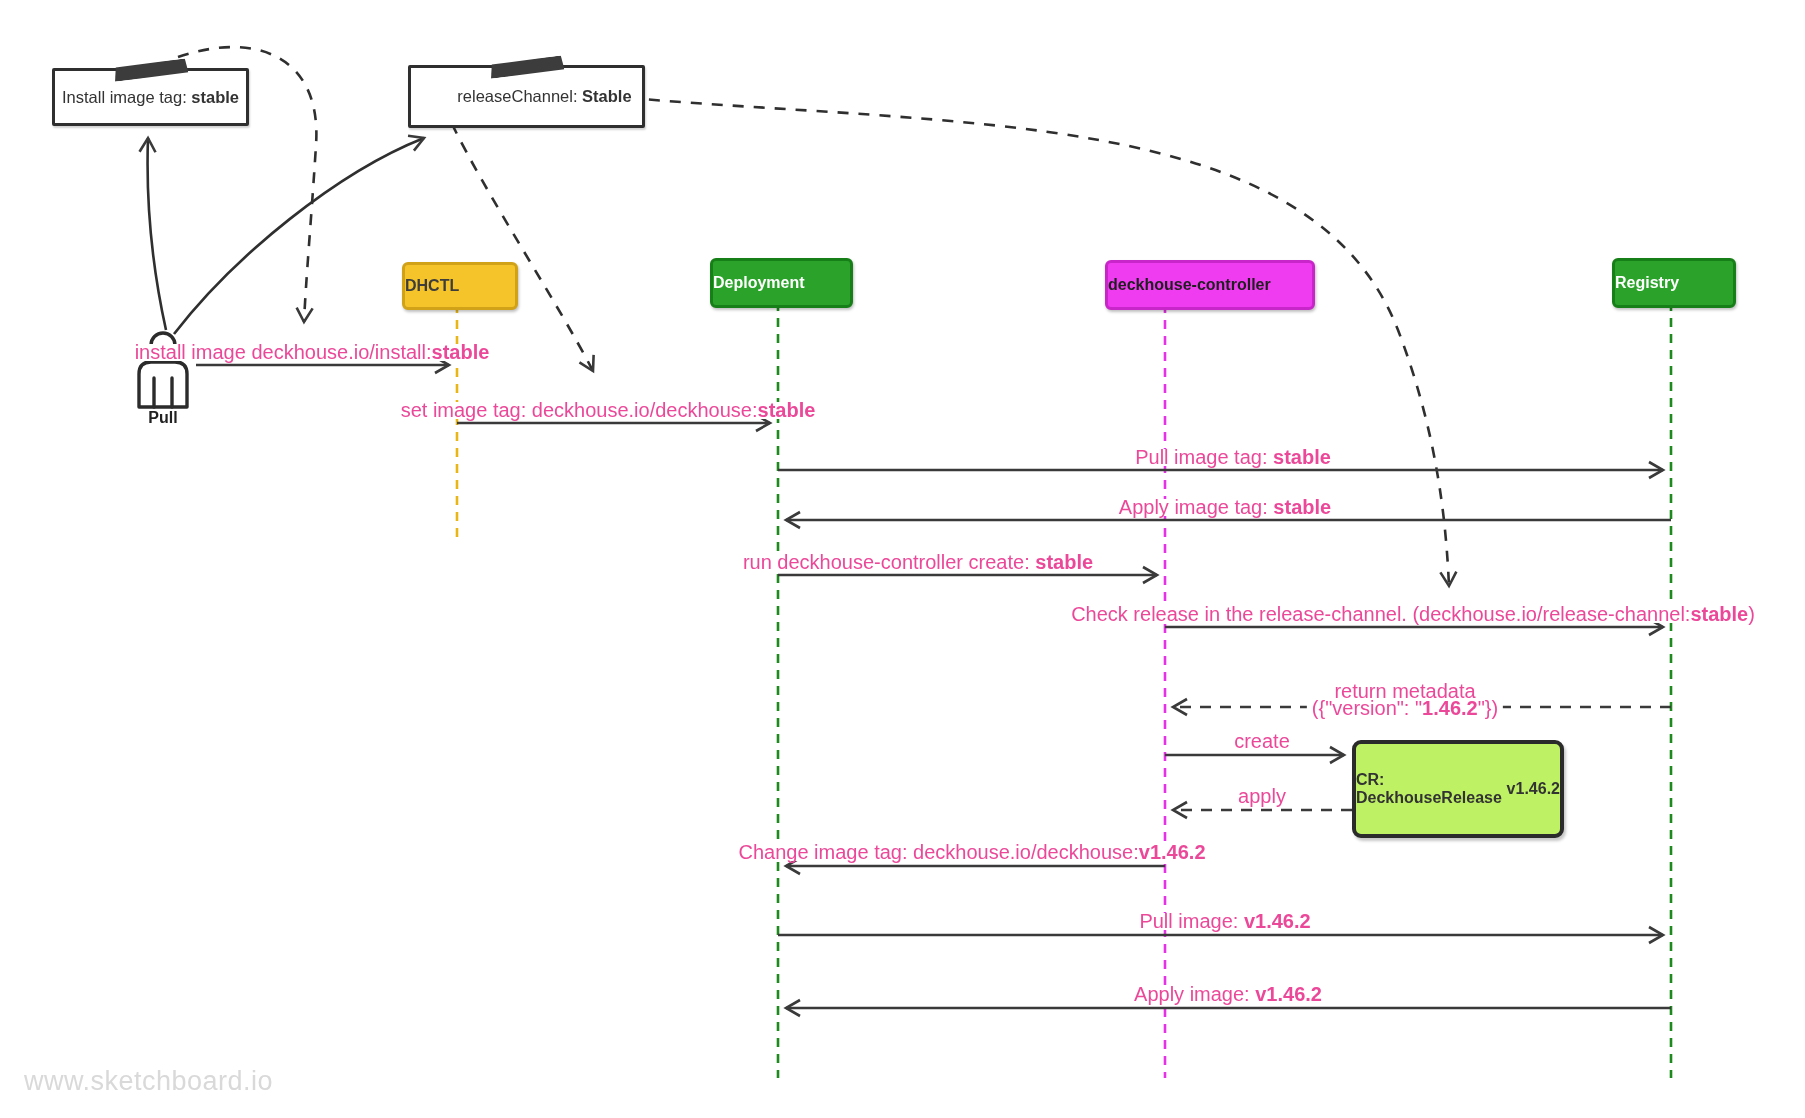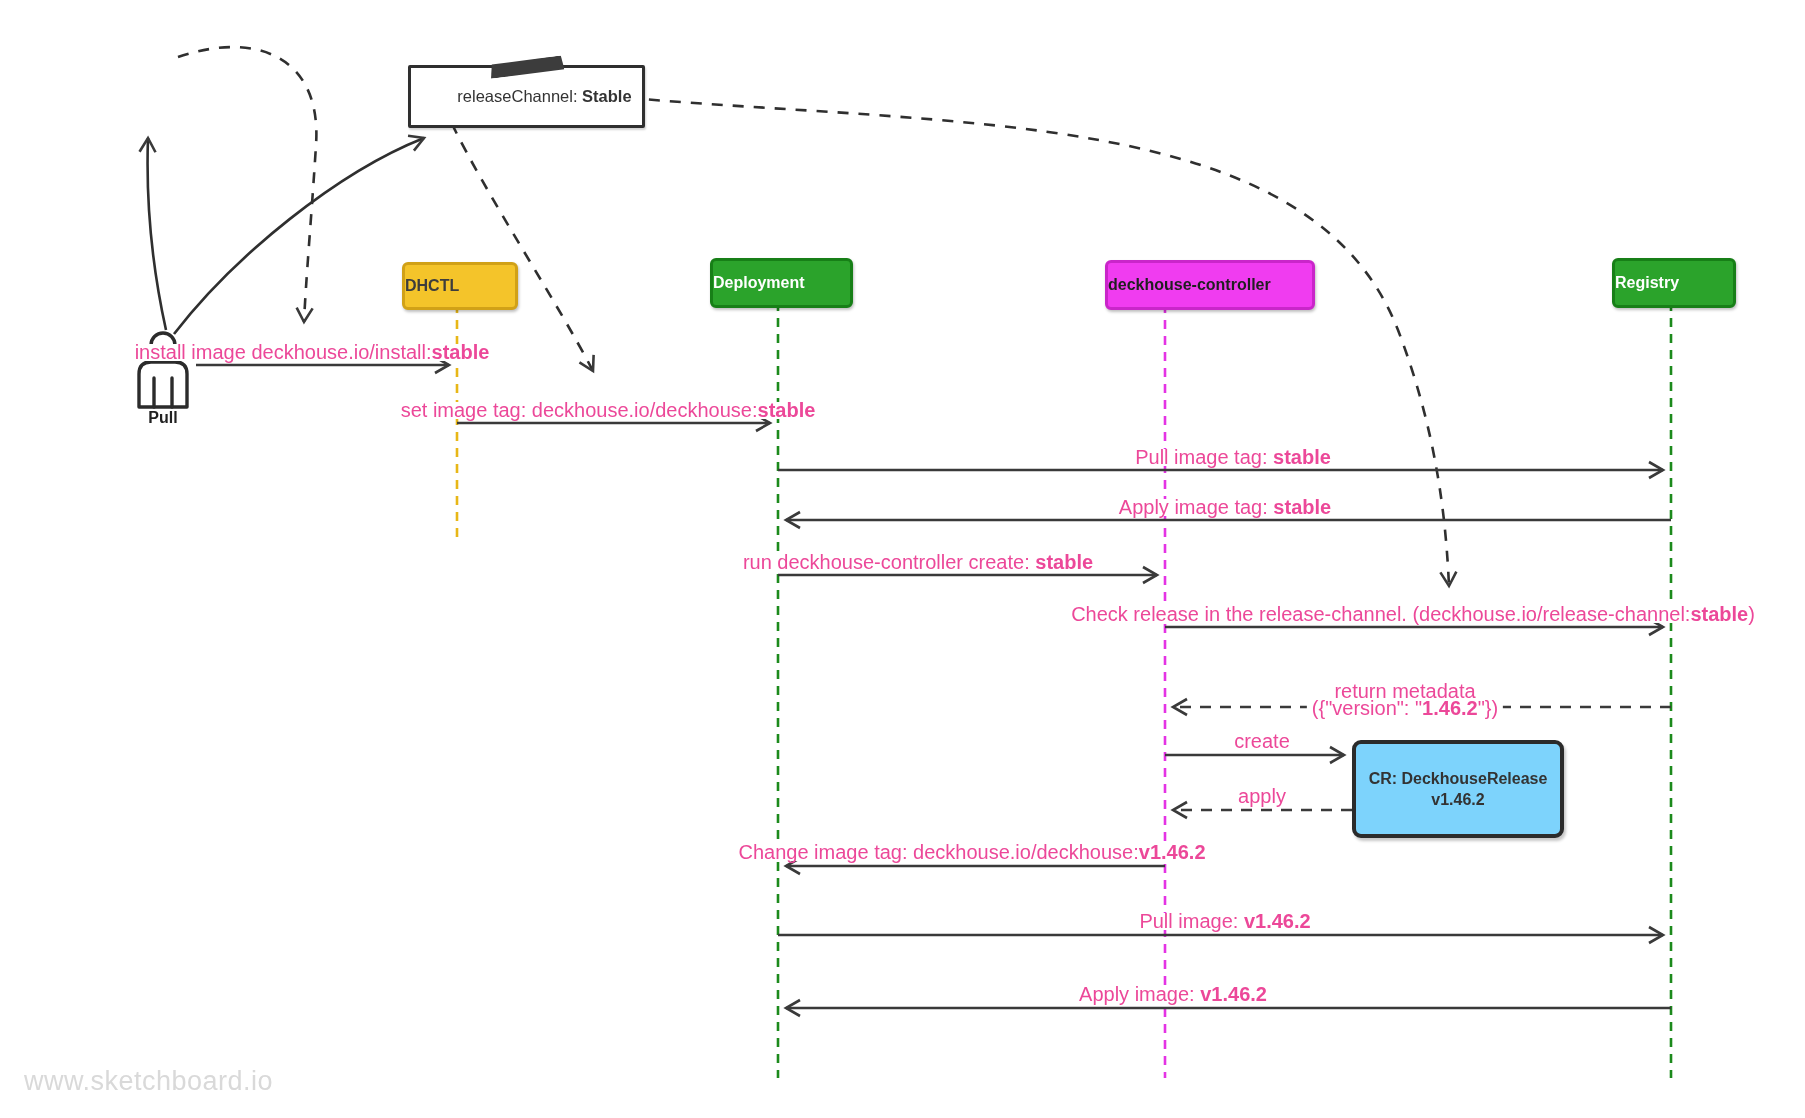--- a/index.html
+++ b/index.html
@@ -42,22 +42,22 @@
     position:absolute;width:74px;height:16px;background:#3c3c3c;left:50%;top:-9px;
     transform:translateX(-50%) rotate(-6deg);
     clip-path:polygon(3% 12%, 97% 0%, 100% 88%, 0% 100%);
   }
   .msg{
     position:absolute;transform:translateX(-50%);white-space:nowrap;
     font-size:20px;background:#fff;padding:0 5px;line-height:17px;text-align:center;color:#ec4899;
   }
   .msg b,.note b{font-weight:bold;}
   .crbox{
-    position:absolute;left:1352px;top:740px;width:204px;height:90px;background:#7dd3fc;
-    border:4px solid #2b2b2b;border-radius:9px;display:flex;flex-direction:column;
+    position:absolute;left:1352px;top:740px;width:204px;height:90px;background:#bef264;
+    border:4px solid #2b2b2b;border-radius:9px;display:flex;flex-direction:row;
     align-items:center;justify-content:center;font-weight:bold;font-size:16px;gap:3px;
     box-shadow:2px 3px 3px rgba(0,0,0,.22);
   }
   .userlabel{position:absolute;left:163px;top:409px;transform:translateX(-50%);font-weight:bold;font-size:16px;color:#222;}
   .watermark{position:absolute;left:24px;top:1066px;font-size:27px;color:#d9d9d9;letter-spacing:.5px;}
 </style>
 </head>
 <body>
 
 <div id="canvas">
@@ -94,20 +94,24 @@
     <line class="solidline" x1="778" y1="575" x2="1157" y2="575" marker-end="url(#arw)"></line>
     <line class="solidline" x1="1165" y1="627" x2="1663" y2="627" marker-end="url(#arw)"></line>
     <line class="dashline" x1="1671" y1="707" x2="1173" y2="707" marker-end="url(#arw)"></line>
     <line class="solidline" x1="1165" y1="755" x2="1344" y2="755" marker-end="url(#arw)"></line>
     <line class="dashline" x1="1352" y1="810" x2="1173" y2="810" marker-end="url(#arw)"></line>
     <line class="solidline" x1="1165" y1="866" x2="786" y2="866" marker-end="url(#arw)"></line>
     <line class="solidline" x1="778" y1="935" x2="1663" y2="935" marker-end="url(#arw)"></line>
     <line class="solidline" x1="1671" y1="1008" x2="786" y2="1008" marker-end="url(#arw)"></line>
   </svg>
 
+  <div class="note" style="left:52px;top:68px;width:191px;height:52px;">
+    <div class="tape"></div>
+    <span><span>Install image tag: </span><b>stable</b></span>
+  </div>
   <div class="note" style="left:408px;top:65px;width:195px;height:57px;padding-left:36px;">
     <div class="tape"></div>
     <span><span>releaseChannel: </span><b>Stable</b></span>
   </div>
 
   <div class="actorbox yellow" style="left:402px;top:262px;width:110px;height:42px;">
       <span>DHCTL</span>
     </div>
   <div class="actorbox green" style="left:710px;top:258px;width:137px;height:44px;">
       <span>Deployment</span>
@@ -128,21 +132,21 @@
   <div class="msg" style="left:918px;top:554px;"><span>run deckhouse-controller create: </span><b>stable</b><span></span></div>
   <div class="msg" style="left:1413px;top:606px;"><span>Check release in the release-channel. (deckhouse.io/release-channel:</span><b>stable</b><span>)</span></div>
   <div class="msg" style="left:1405px;top:683px;">
     <span>return metadata</span><br>
     <span>({"version": "</span><b>1.46.2</b><span>"})</span>
   </div>
   <div class="msg" style="left:1262px;top:733px;"><span>create</span><b></b><span></span></div>
   <div class="msg" style="left:1262px;top:788px;"><span>apply</span><b></b><span></span></div>
   <div class="msg" style="left:972px;top:844px;"><span>Change image tag: deckhouse.io/deckhouse:</span><b>v1.46.2</b><span></span></div>
   <div class="msg" style="left:1225px;top:913px;"><span>Pull image: </span><b>v1.46.2</b><span></span></div>
-  <div class="msg" style="left:1173px;top:986px;text-align:center;"><span>Apply image: </span><b>v1.46.2</b><span></span></div>
+  <div class="msg" style="left:1228px;top:986px;text-align:center;"><span>Apply image: </span><b>v1.46.2</b><span></span></div>
 
   <div class="crbox">
     <span>CR: DeckhouseRelease</span>
     <span>v1.46.2</span>
   </div>
 
   <div class="watermark">www.sketchboard.io</div>
 </div>
 
 </body></html>

